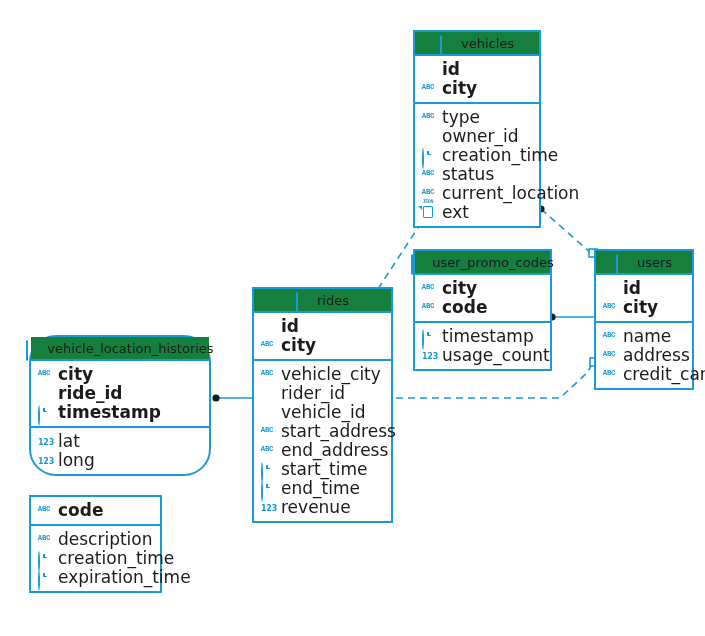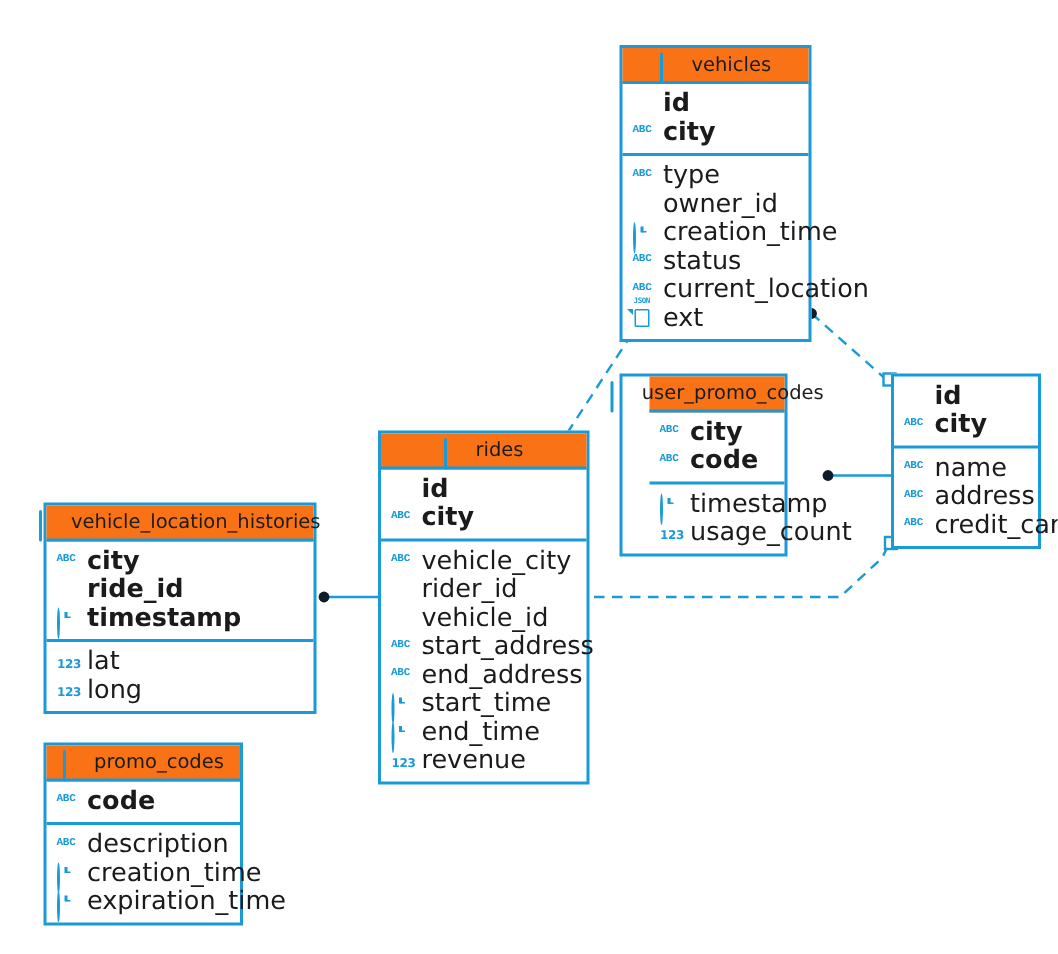--- a/index.html
+++ b/index.html
@@ -34,21 +34,21 @@
     position: absolute;
     box-sizing: border-box;
     border: 2px solid #1a9ad7;
     background: #ffffff;
     z-index: 2;
   }
 
   .table-header {
     box-sizing: border-box;
     height: 24px;
-    background: #f97316;
+    background: #15803d;
     border-bottom: 2px solid #1a9ad7;
     display: flex;
     align-items: center;
     justify-content: center;
     gap: 6px;
     padding: 0 8px;
   }
   .table-title {
     font-size: 13px;
     color: #1b1b1b;
@@ -315,21 +315,21 @@
             </span>
           </span>
           <span class="field-name">current_location</span>
         </div>
         <div class="field-row">
           <span class="icon"><span class="icon-json"><span class="doc"></span><span class="corner"></span><span class="txt">JSON</span></span></span>
           <span class="field-name">ext</span>
         </div>
       </div>
     </div>
-    <div class="table-node" style="left: 413px; top: 249px; width: 112px; padding-left: 18px;">
+    <div class="table-node" style="left: 413px; top: 249px; width: 139px;">
       <div class="table-header">
         <span class="icon"><span class="icon-table"></span></span>
         <span class="table-title">user_promo_codes</span>
       </div>
       <div class="section pk-section">
         <div class="field-row pk">
           <span class="icon">
             <span class="icon-abc">
               <span>ABC</span>
             </span>
@@ -354,20 +354,24 @@
           <span class="icon">
             <span class="icon-123">
               <span>123</span>
             </span>
           </span>
           <span class="field-name">usage_count</span>
         </div>
       </div>
     </div>
     <div class="table-node" style="left: 594px; top: 249px; width: 100px;">
+      <div class="table-header">
+        <span class="icon"><span class="icon-table"></span></span>
+        <span class="table-title">users</span>
+      </div>
       <div class="section pk-section">
         <div class="field-row pk">
           <span class="icon"><span class="icon-key"></span></span>
           <span class="field-name">id</span>
         </div>
         <div class="field-row pk">
           <span class="icon">
             <span class="icon-abc">
               <span>ABC</span>
             </span>
@@ -465,21 +469,21 @@
         <div class="field-row">
           <span class="icon">
             <span class="icon-123">
               <span>123</span>
             </span>
           </span>
           <span class="field-name">revenue</span>
         </div>
       </div>
     </div>
-    <div class="table-node" style="left: 29px; top: 335px; width: 182px;">
+    <div class="table-node" style="left: 29px; top: 335px; width: 182px; border-radius: 27px;">
       <div class="table-header">
         <span class="icon"><span class="icon-table"></span></span>
         <span class="table-title">vehicle_location_histories</span>
       </div>
       <div class="section pk-section">
         <div class="field-row pk">
           <span class="icon">
             <span class="icon-abc">
               <span>ABC</span>
             </span>
@@ -508,24 +512,20 @@
           <span class="icon">
             <span class="icon-123">
               <span>123</span>
             </span>
           </span>
           <span class="field-name">long</span>
         </div>
       </div>
     </div>
     <div class="table-node" style="left: 29px; top: 495px; width: 133px;">
-      <div class="table-header">
-        <span class="icon"><span class="icon-table"></span></span>
-        <span class="table-title">promo_codes</span>
-      </div>
       <div class="section pk-section">
         <div class="field-row pk">
           <span class="icon">
             <span class="icon-abc">
               <span>ABC</span>
             </span>
           </span>
           <span class="field-name">code</span>
         </div>
       </div>

